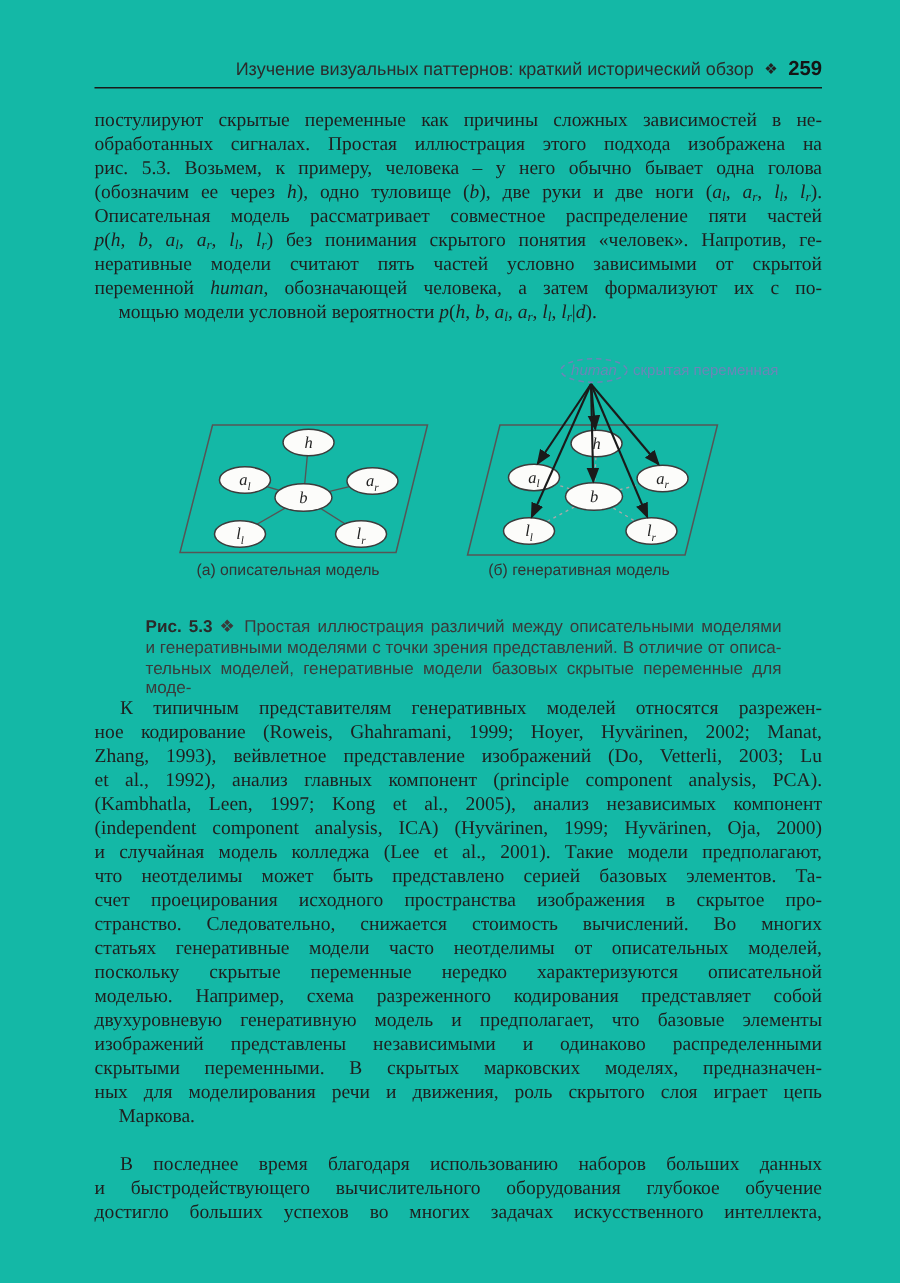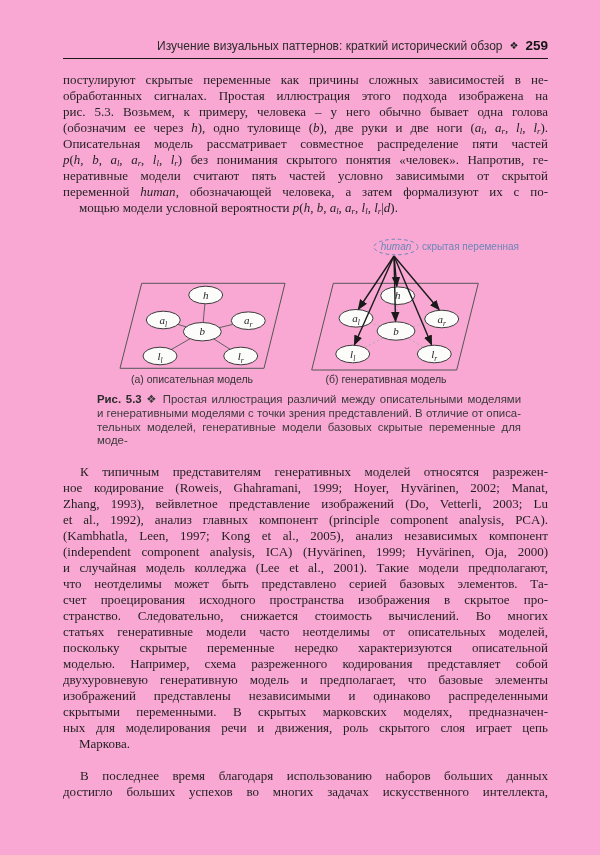--- a/index.html
+++ b/index.html
@@ -1,18 +1,18 @@
 <!DOCTYPE html>
 <html><head>
 <meta charset="utf-8">
 <style>
   html,body{margin:0;padding:0;background:#e8e8e6;}
   .page{
     position:relative;width:600px;height:855px;margin:0 auto;
-    background:#f9a8d4;overflow:hidden;
+    background:#14b8a6;overflow:hidden;
     font-family:"Liberation Serif","DejaVu Serif",serif;
     color:#1f1f1f;
   }
   
   .header{
     position:absolute;left:63px;top:38px;width:485px;
     border-bottom:1.5px solid #1a1a1a;padding-bottom:5px;
     display:flex;justify-content:flex-end;align-items:baseline;gap:7px;
     font-family:"Liberation Sans","DejaVu Sans",sans-serif;
     font-size:12px;color:#2b2b2b;white-space:nowrap;
@@ -29,21 +29,21 @@
     text-align:justify;text-align-last:justify;
     white-space:normal;
   }
   .bodyline.last{text-align-last:left;margin-left:16px;}
   .bodyline.indent{text-indent:17px;}
   .bodyline i{font-style:italic;}
   .bodyline sub{font-size:68%;vertical-align:-0.22em;line-height:0;}
   
   .figure-svg{position:absolute;left:85px;top:236px;}
   .fig-caption{
-    position:absolute;left:97px;top:393px;width:424px;
+    position:absolute;left:97px;top:412px;width:424px;
     font-family:"Liberation Sans","DejaVu Sans",sans-serif;
     font-size:11.4px;line-height:13.8px;color:#3a3a3a;
   }
   .capline{text-align:justify;text-align-last:justify;}
   .capline.center{text-align:center;text-align-last:center;}
   .capline b{font-weight:bold;color:#2a2a2a;}
   
   text{fill:#1f1f1f;}
   .node-label{font-family:"Liberation Serif","DejaVu Serif",serif;font-style:italic;font-size:11px;}
   .node-sub{font-size:7.5px;}
@@ -169,16 +169,17 @@
     <div class="bodyline">моделью. Например, схема разреженного кодирования представляет собой</div>
     <div class="bodyline">двухуровневую генеративную модель и предполагает, что базовые элементы</div>
     <div class="bodyline">изображений представлены независимыми и одинаково распределенными</div>
     <div class="bodyline">скрытыми переменными. В скрытых марковских моделях, предназначен-</div>
     <div class="bodyline">ных для моделирования речи и движения, роль скрытого слоя играет цепь</div>
     <div class="bodyline last">Маркова.</div>
   </div>
 
   <div class="para p3">
     <div class="bodyline indent">В последнее время благодаря использованию наборов больших данных</div>
+    <div class="bodyline">и быстродействующего вычислительного оборудования глубокое обучение</div>
     <div class="bodyline">достигло больших успехов во многих задачах искусственного интеллекта,</div>
   </div>
 
 </div>
 
 </body></html>

